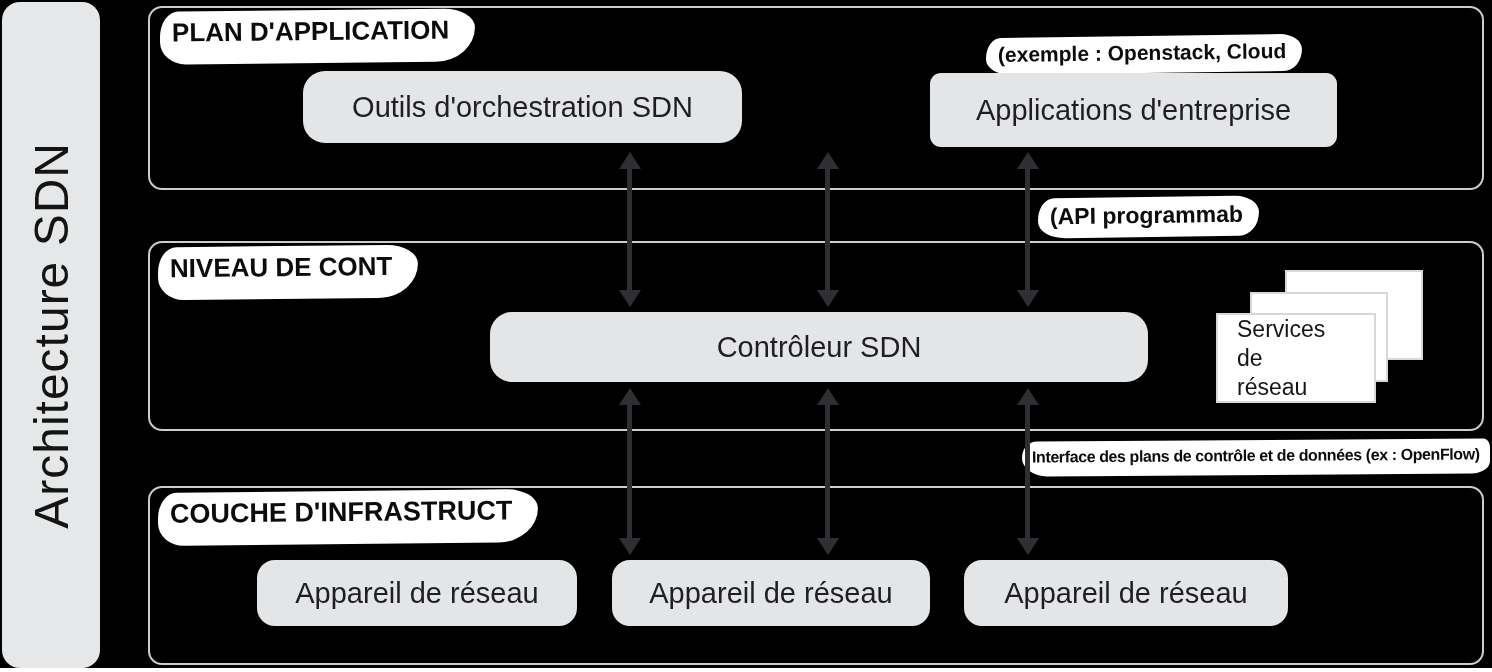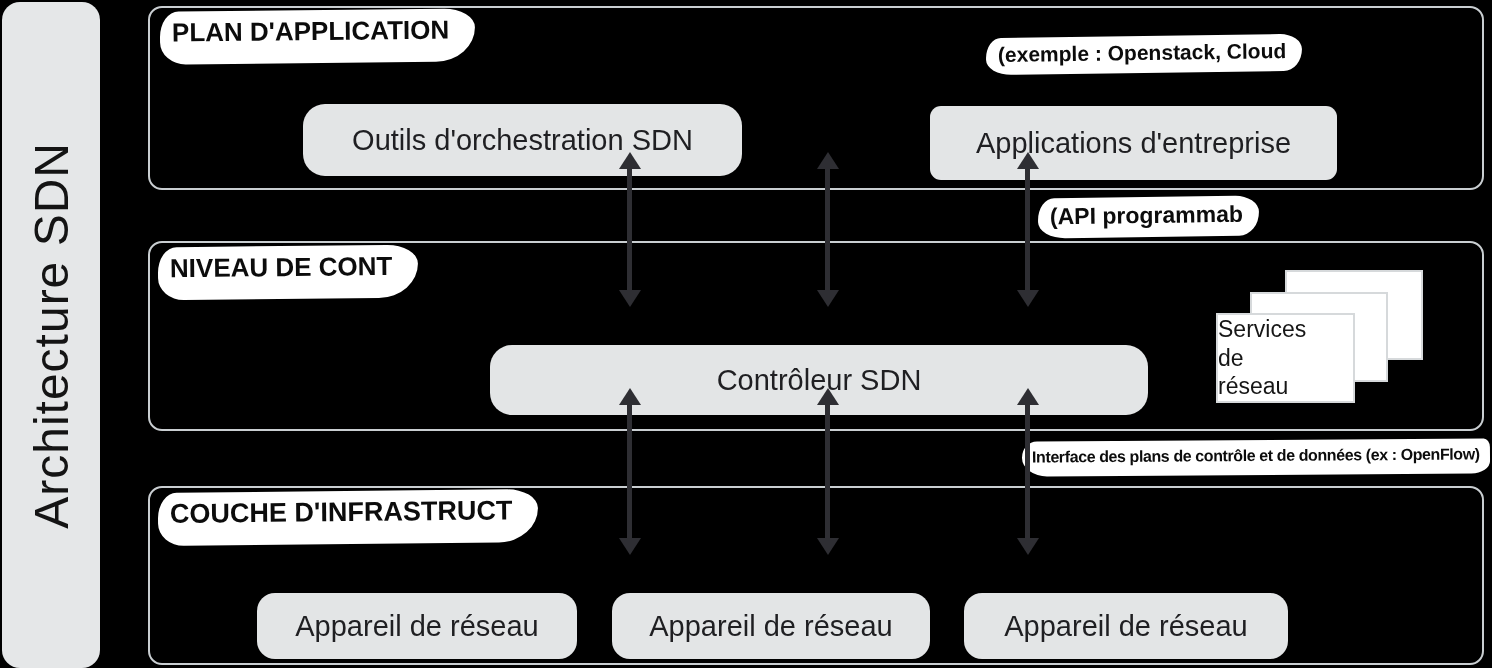--- a/index.html
+++ b/index.html
@@ -76,21 +76,20 @@
   }
 
   
   .node {
     position: absolute;
     background: #e3e5e6;
     border-radius: 22px;
     display: flex; align-items: center; justify-content: center;
     color: #1f1f22;
     font-size: 29px;
-    margin-top: 33px;
   }
   .node-orchestration { left: 303px; top: 71px;  width: 439px; height: 72px; }
   .node-applications  { left: 930px; top: 73px;  width: 407px; height: 74px; border-radius: 11px; }
   .node-controller    { left: 490px; top: 312px; width: 658px; height: 70px; }
   .node-device-1      { left: 257px; top: 560px; width: 320px; height: 66px; border-radius: 18px; }
   .node-device-2      { left: 612px; top: 560px; width: 318px; height: 66px; border-radius: 18px; }
   .node-device-3      { left: 964px; top: 560px; width: 324px; height: 66px; border-radius: 18px; }
 
   
   .arrow {
@@ -117,22 +116,23 @@
   
   .card {
     position: absolute;
     background: #ffffff;
     border: 2px solid #d6d9db;
     box-sizing: border-box;
   }
   .card-back   { left: 1285px; top: 270px; width: 138px; height: 90px; }
   .card-middle { left: 1250px; top: 292px; width: 138px; height: 90px; }
   .card-front  {
-    left: 1216px; top: 313px; width: 139px; height: 90px;
-    display: flex; align-items: flex-end;
+    left: 1216px; top: 313px; width: 160px; height: 90px;
+    display: flex; align-items: flex-start;
+    padding-left: 19px;
   }
   .card-front-label {
     font-size: 23px;
     color: #161616;
     line-height: 1.25;
     width: 100px;
   }
 
   .bottom-strip {
     position: absolute; left: 0; top: 668px; width: 1492px; height: 4px;

